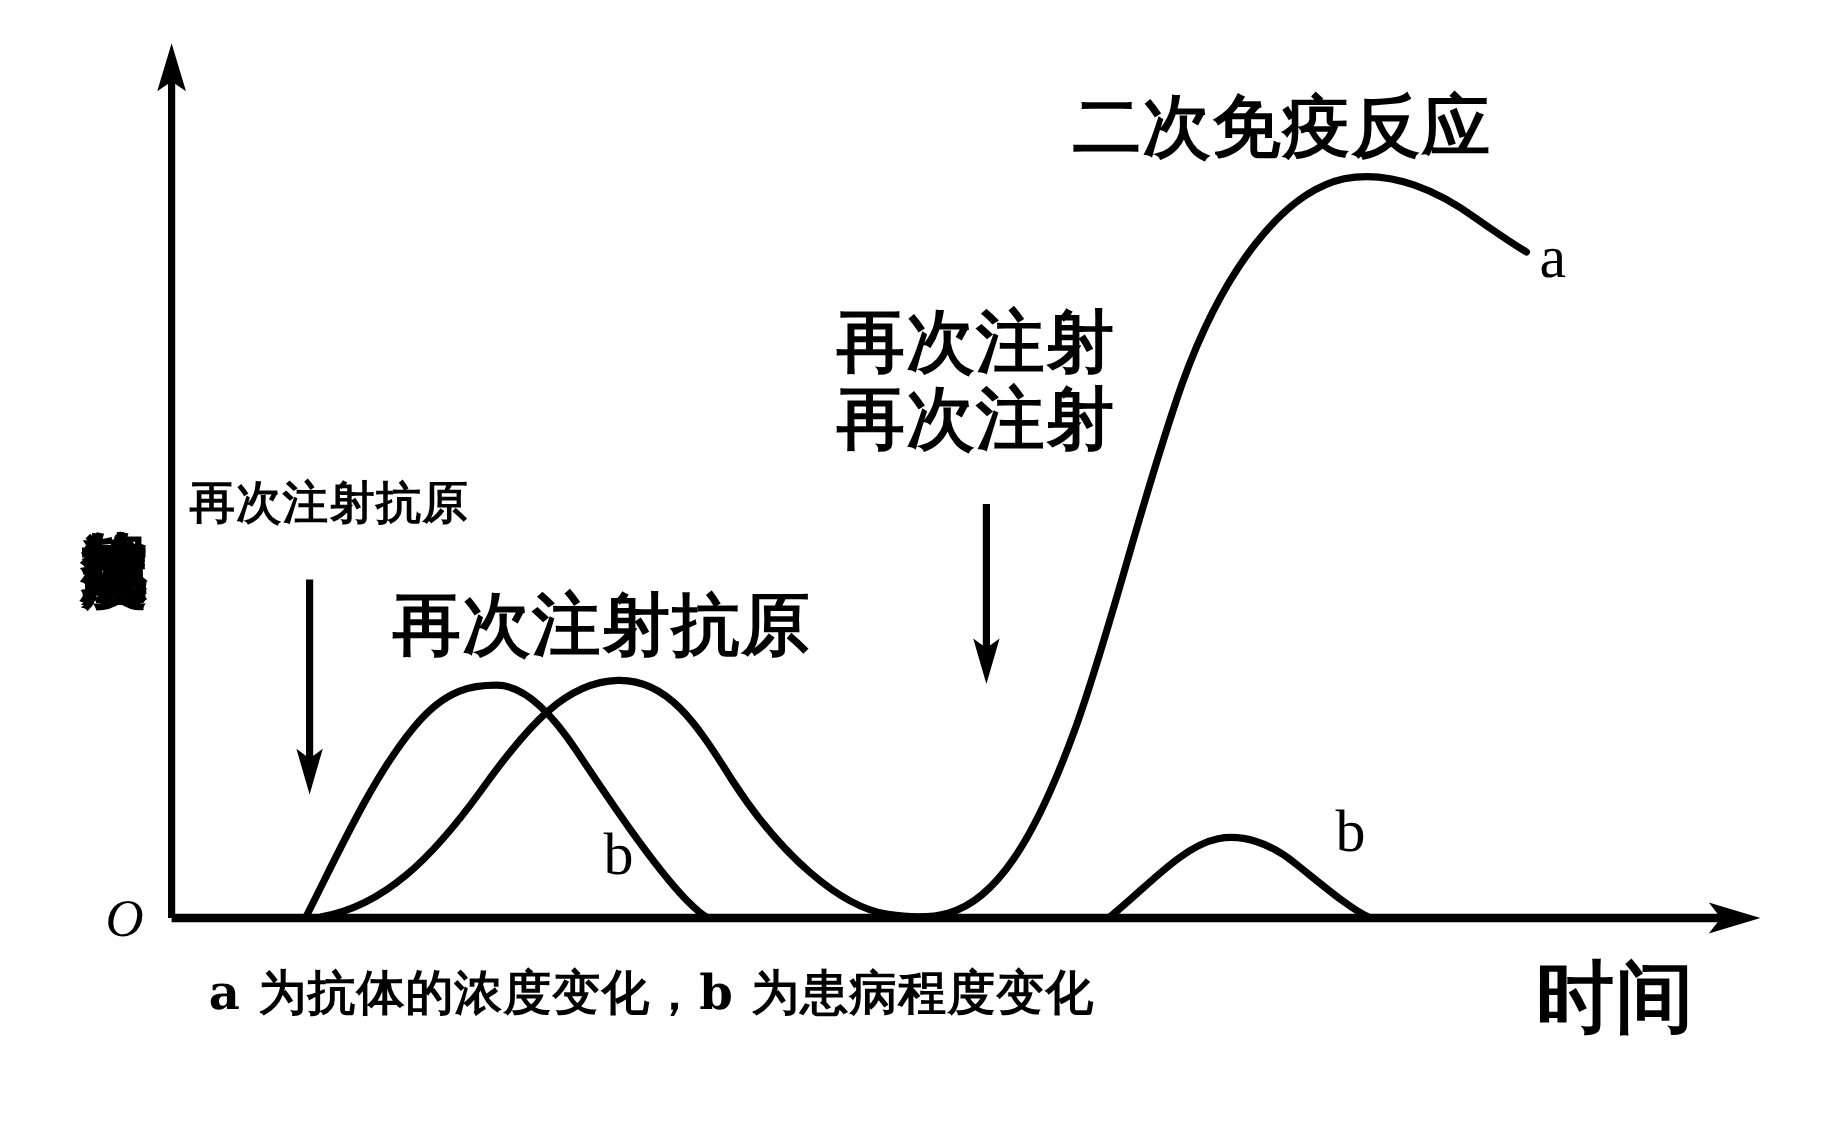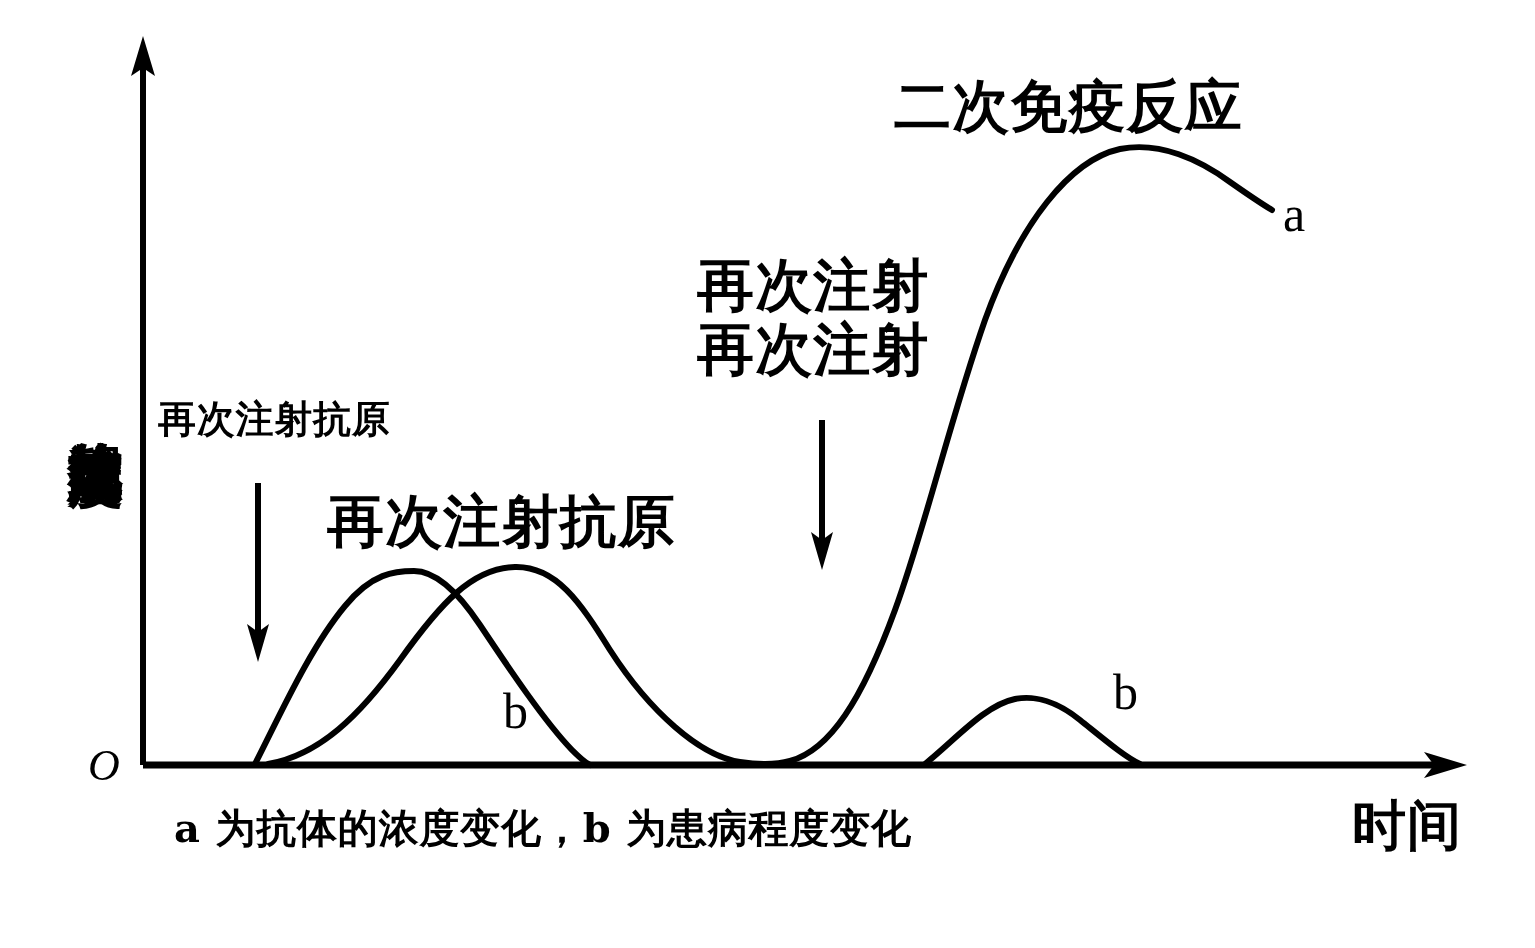--- a/index.html
+++ b/index.html
@@ -52,23 +52,23 @@
     height: 700px;
   }
   #origin-label {
     left: 88px;
     top: 740px;
     font-size: 44px;
     font-style: italic;
     font-family: "Liberation Serif", "DejaVu Serif", serif;
   }
   #x-axis-label {
-    left: 1352px;
+    left: 1280px;
     top: 795px;
-    font-size: 54px;
+    font-size: 65px;
   }
 
   #ann-secondary {
     left: 894px;
     top: 74px;
     font-size: 57px;
   }
   #ann-reinject {
     left: 697px;
     top: 253px;

